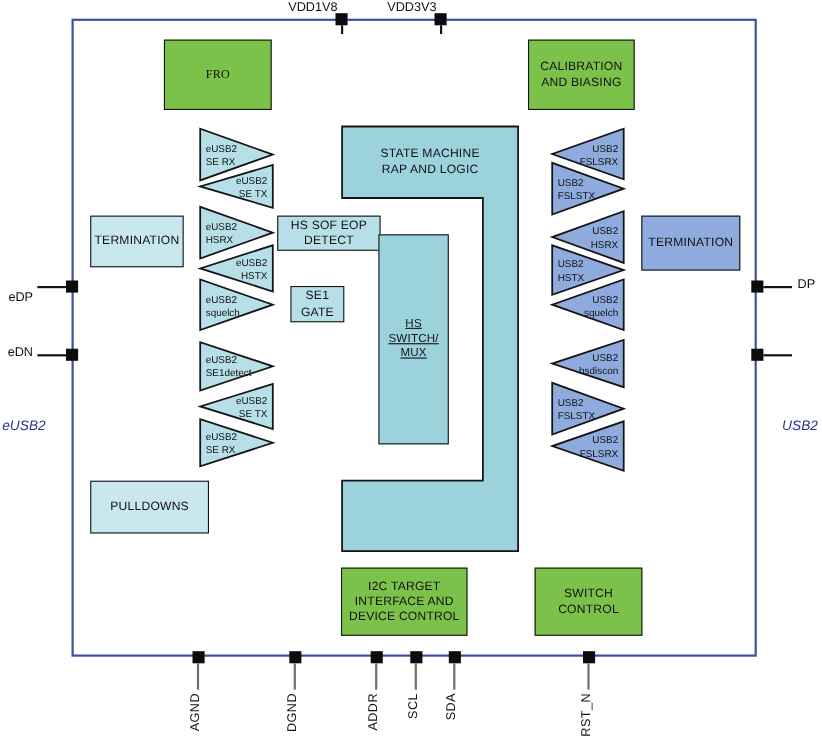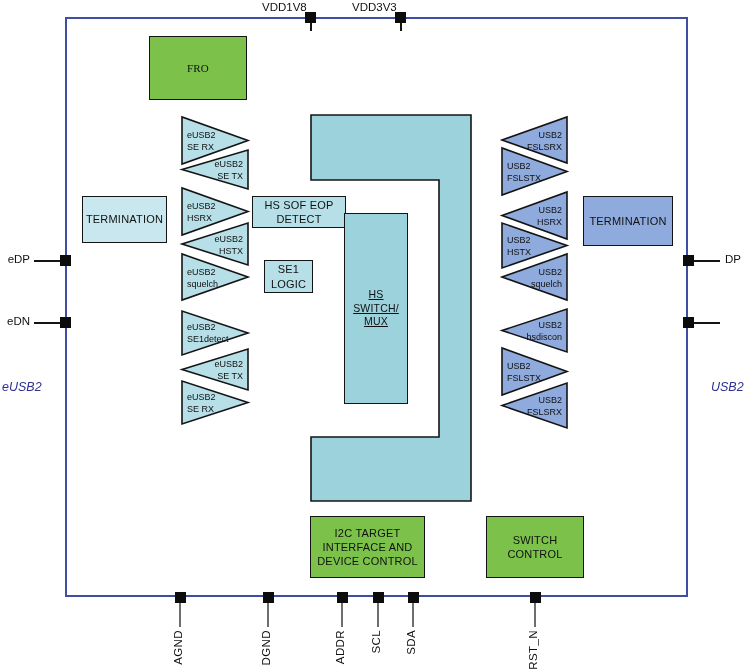--- a/index.html
+++ b/index.html
@@ -99,44 +99,47 @@
 
     <polygon class="tri-r" points="502,348 502,395 567,371.5"></polygon>
     <text x="507" y="369">USB2</text>
     <text x="507" y="381">FSLSTX</text>
 
     <polygon class="tri-r" points="567,383 567,428 502,405.5"></polygon>
     <text x="562" y="403" text-anchor="end">USB2</text>
     <text x="562" y="415" text-anchor="end">FSLSRX</text>
   </svg>
 
+  <div class="blk nob" style="left:336px;top:118px;width:110px;height:58px;">STATE MACHINE RAP AND LOGIC</div>
 
   <div class="blk green" style="left:149px;top:36px;width:98px;height:64px;font-family:Liberation Serif, serif;">FRO</div>
+  <div class="blk green" style="left:480px;top:36px;width:97px;height:64px;padding:0 6px;">CALIBRATION AND BIASING</div>
 
   <div class="blk tpale" style="left:82px;top:196px;width:85px;height:47px;">TERMINATION</div>
   <div class="blk peri" style="left:583px;top:196px;width:90px;height:50px;">TERMINATION</div>
 
   <div class="blk tlight" style="left:252px;top:196px;width:94px;height:32px;padding:0 3px;">HS SOF EOP DETECT</div>
-  <div class="blk tlight" style="left:264px;top:260px;width:49px;height:33px;padding:0 4px;">SE1 LOGIC</div>
+  <div class="blk tlight" style="left:264px;top:260px;width:49px;height:33px;padding:0 4px;">SE1 GATE</div>
 
   <div class="blk teal" style="left:344px;top:213px;width:64px;height:191px;font-size:10.5px;padding:0 5px;">HS SWITCH/ MUX</div>
 
+  <div class="blk tpale" style="left:82px;top:437px;width:108px;height:48px;">PULLDOWNS</div>
 
   <div class="blk green" style="left:310px;top:516px;width:115px;height:62px;padding:0 4px;">I2C TARGET INTERFACE AND DEVICE CONTROL</div>
   <div class="blk green" style="left:486px;top:516px;width:98px;height:62px;padding:0 15px;">SWITCH CONTROL</div>
 
   <div class="plabel" style="left:262px;top:1px;width:96px;text-align:left;">VDD1V8</div>
   <div class="sq" style="left:305px;top:12px;"></div>
   <div class="stub-b" style="left:310px;top:23px;height:8px;"></div>
 
   <div class="plabel" style="left:352px;top:1px;width:96px;text-align:left;">VDD3V3</div>
   <div class="sq" style="left:395px;top:12px;"></div>
   <div class="stub-b" style="left:400px;top:23px;height:8px;"></div>
 
-  <div class="plabel" style="left:0px;top:253px;width:30px;text-align:right;">eDP</div>
+  <div class="plabel" style="left:0px;top:265px;width:30px;text-align:right;">eDP</div>
   <div class="hline" style="left:34px;top:260px;width:27px;"></div>
   <div class="sq" style="left:60px;top:255px;"></div>
 
   <div class="plabel" style="left:0px;top:315px;width:30px;text-align:right;">eDN</div>
   <div class="hline" style="left:34px;top:322px;width:27px;"></div>
   <div class="sq" style="left:60px;top:317px;"></div>
 
   <div class="sq" style="left:683px;top:255px;"></div>
   <div class="hline" style="left:694px;top:260px;width:26px;"></div>
   <div class="plabel" style="left:725px;top:253px;">DP</div>

